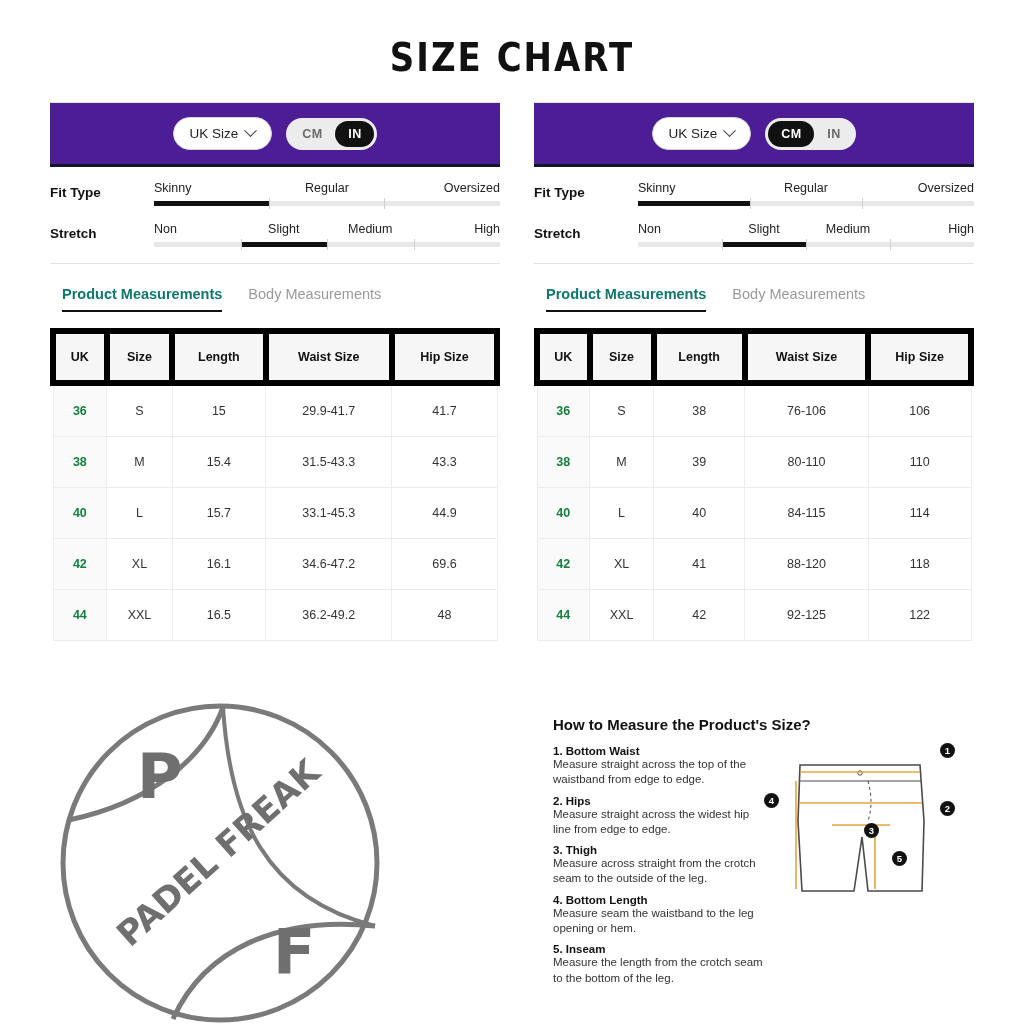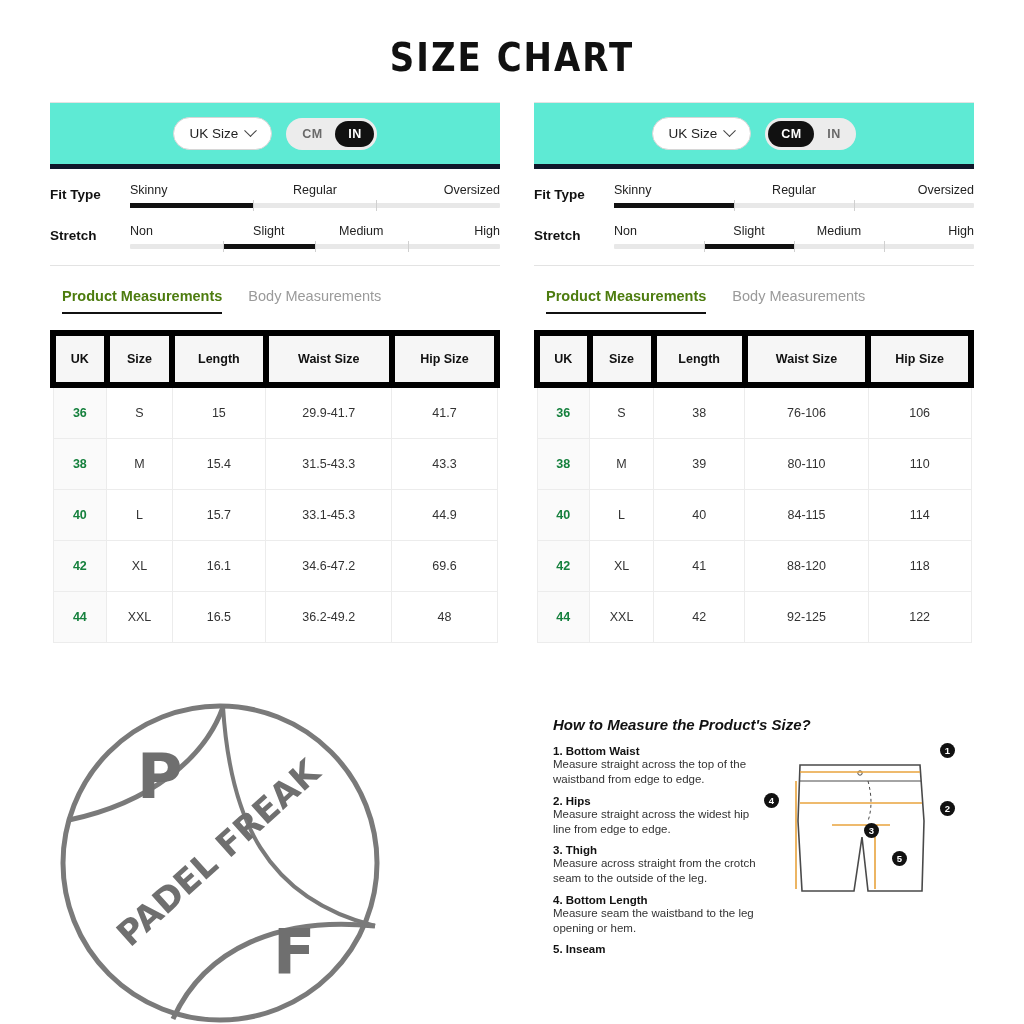--- a/index.html
+++ b/index.html
@@ -29,23 +29,23 @@
   .panels { display: flex; gap: 0px; padding: 0 50px; margin-top: 30px; }
   .panel { width: 462px; }
   .panel.left { padding-right: 12px; }
   .panel.right { padding-left: 22px; }
 
   
   .controls {
     display: flex; justify-content: center; align-items: flex-end;
     gap: 14px;
     border-top: 1px solid #e3e3e3;
-    border-bottom: 5px solid #0f172a;
+    border-bottom: 3px solid #0f172a;
     padding: 14px 0;
-    background: #5eead4;
+    background: #4c1d95;
   }
   .select-pill {
     display: inline-flex; align-items: center; gap: 8px;
     border: 1px solid #d6d6d6;
     border-radius: 18px;
     padding: 8px 16px;
     font-size: 13.5px;
     color: #222;
     background: #fff;
   }
@@ -58,34 +58,34 @@
   }
   .unit {
     font-size: 12.5px; font-weight: 700;
     padding: 6px 13px; border-radius: 14px;
     color: #6a6a6a; letter-spacing: .3px;
   }
   .unit.active { background: #111; color: #fff; }
 
   
   .scales { padding: 14px 0 10px 0; border-bottom: 1px solid #e3e3e3; }
-  .scale-row { display: flex; align-items: flex-end; margin-bottom: 16px; }
+  .scale-row { display: flex; align-items: flex-end; margin-bottom: 16px; gap: 24px; }
   .scale-row:last-child { margin-bottom: 6px; }
   .scale-label { width: 80px; font-size: 13.5px; font-weight: 700; color: #111; padding-bottom: 6px; }
   .scale-track { flex: 1; position: relative; }
   .ticks { display: flex; }
   .tick { flex: 1; text-align: center; font-size: 12.5px; color: #222; padding-bottom: 6px; }
   .bar { position: relative; height: 5px; background: #e8e8e8; border-radius: 1px; }
   .bar .fill { position: absolute; top: 0; height: 5px; background: #111; }
   .bar .sep { position: absolute; top: -3px; width: 1px; height: 11px; background: #d0d0d0; }
 
   
   .tabs { display: flex; gap: 26px; padding: 22px 12px 0 12px; }
   .tab { font-size: 14.5px; color: #9a9a9a; padding-bottom: 8px; }
-  .tab.active { color: #4d7c0f; font-weight: 700; border-bottom: 2px solid #111; }
+  .tab.active { color: #0f766e; font-weight: 700; border-bottom: 2px solid #111; }
 
   
   table { border-collapse: collapse; width: 100%; margin-top: 16px; }
   thead th {
     background: #f6f6f6;
     font-size: 12.5px; font-weight: 700; color: #111;
     padding: 16px 4px; text-align: center;
     border: 6px solid #000000;
   }
   tbody td {
@@ -95,21 +95,21 @@
     background: #fff;
   }
   tbody td.firstcol { font-weight: 700; color: #15803d; background: #fafafa; }
 
   
   .logo-wrap { position: absolute; left: 55px; top: 678px; width: 330px; height: 330px; }
   .logo-wrap svg { display: block; }
 
   
   .howto { position: absolute; left: 553px; top: 696px; width: 420px; }
-  .howto h3 { font-size: 15px; font-weight: 700; margin: 0 0 12px 0; color: #111; font-style: italic; }
+  .howto h3 { font-size: 15px; font-weight: 700; margin: 0 0 12px 0; color: #111; }
   .howto-body { display: flex; gap: 4px; }
   .steps { width: 215px; }
   .step { margin-bottom: 7px; }
   .step-title { font-size: 11.5px; font-weight: 700; color: #111; }
   .step-text { font-size: 11.5px; color: #333; line-height: 1.33; }
   .diagram { position: relative; width: 185px; height: 160px; margin-top: 6px; }
   .badge {
     position: absolute; width: 15px; height: 15px; border-radius: 50%;
     background: #111; color: #fff; font-size: 9.5px; font-weight: 700;
     display: flex; align-items: center; justify-content: center;
@@ -358,20 +358,21 @@
         <div class="step">
           <div class="step-title">3. Thigh</div>
           <div class="step-text">Measure across straight from the crotch seam to the outside of the leg.</div>
         </div>
         <div class="step">
           <div class="step-title">4. Bottom Length</div>
           <div class="step-text">Measure seam the waistband to the leg opening or hem.</div>
         </div>
         <div class="step">
           <div class="step-title">5. Inseam</div>
+          <div class="step-text">Measure the length from the crotch seam to the bottom of the leg.</div>
         </div>
       </div>
 
       <div class="diagram">
         <svg width="185" height="160" viewBox="0 0 185 160">
 
           <path d="M28 14 L148 14 L152 70 L150 140 L96 140 L90 86 L82 140 L30 140 L26 70 Z" fill="#ffffff" stroke="#4a4a4a" stroke-width="1.6"></path>
 
           <line x1="27" y1="30" x2="149" y2="30" stroke="#4a4a4a" stroke-width="1.2"></line>
 

